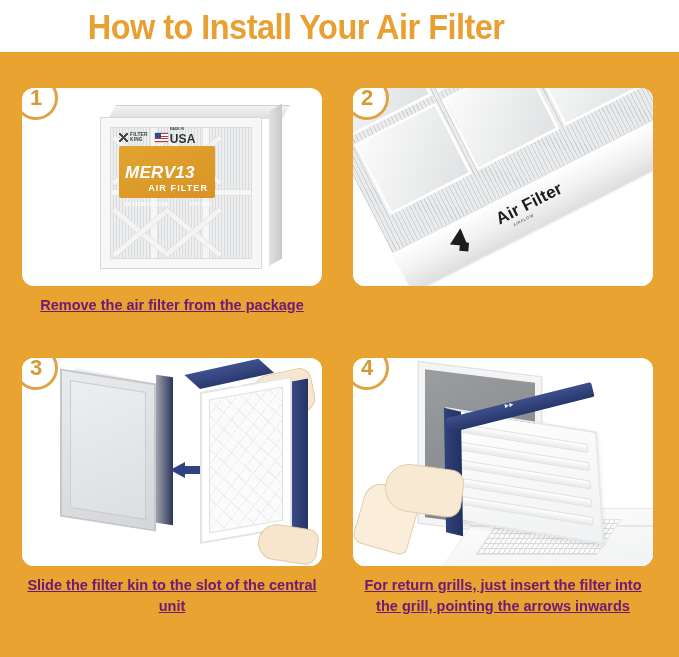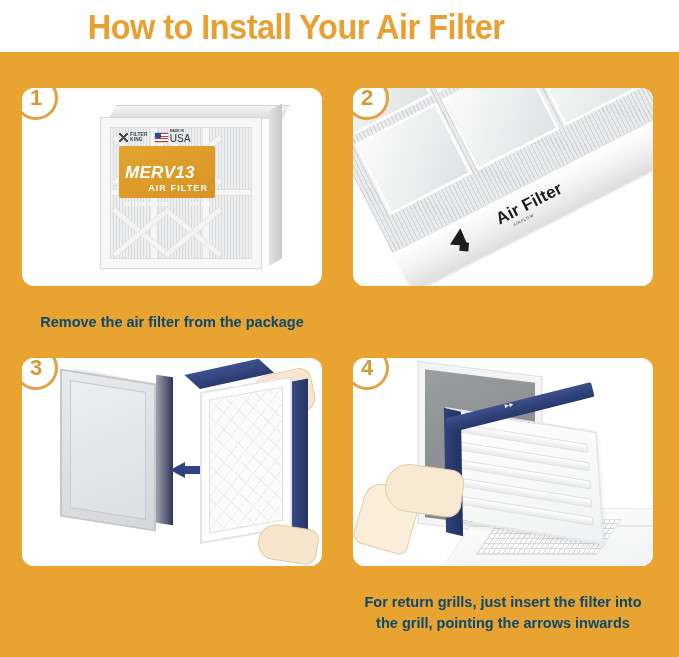--- a/index.html
+++ b/index.html
@@ -79,27 +79,28 @@
     align-items: center;
     justify-content: center;
     font-size: 22px;
     font-weight: bold;
     color: #d79a33;
     z-index: 6;
   }
 
   .caption {
     width: 300px;
-    margin-top: 26px;
+    margin-top: 9px;
     text-align: center;
-    color: #0c4a6e;
+    color: #701a75;
     font-size: 14.5px;
     font-weight: bold;
     line-height: 1.42;
     text-shadow: 0 0 1px rgba(0,0,0,0.06);
+    text-decoration: underline;
   }
 
   
   .p1-stage {
     position: absolute;
     left: 0; top: 0; width: 300px; height: 198px;
   }
   .p1-filter {
     position: absolute;
     left: 78px; top: 17px;
@@ -229,21 +230,21 @@
     position: relative;
     box-shadow: 0 0 0 0.5px #bbb;
   }
   .p1-flag::after {
     content: ""; position: absolute; left: 0; top: 0;
     width: 6px; height: 5px; background: #2e4d8f;
   }
   .p1-usa-text {
     font-size: 3.4px; font-weight: bold; color: #3c3c3c; line-height: 1.1;
   }
-  .p1-usa-big { font-size: 10px; font-weight: normal; color: #2f2f2f; letter-spacing: 0.2px; }
+  .p1-usa-big { font-size: 12px; font-weight: bold; color: #2f2f2f; letter-spacing: 0.2px; }
 
   
   .p2-stage {
     position: absolute; left: 0; top: 0; width: 300px; height: 198px;
     overflow: hidden; background: #ffffff;
   }
   .p2-body {
     position: absolute;
     left: 30px; top: -70px;
     width: 330px; height: 250px;
@@ -607,20 +608,21 @@
             <div class="p3-nf-face">
               <div class="p3-nf-mesh"></div>
             </div>
             <div class="p3-nf-topglyph">▸▸</div>
           </div>
 
           <div class="p3-hand-bot"></div>
         </div>
         <div class="step-badge">3</div>
       </div>
+      <div class="caption">Slide the filter kin to the slot of the central unit</div>
     </div>
 
     <div class="step" id="step-4">
       <div class="panel">
         <div class="p4-stage">
 
           <div class="p4-wall">
             <div class="p4-cavity"></div>
           </div>
 

